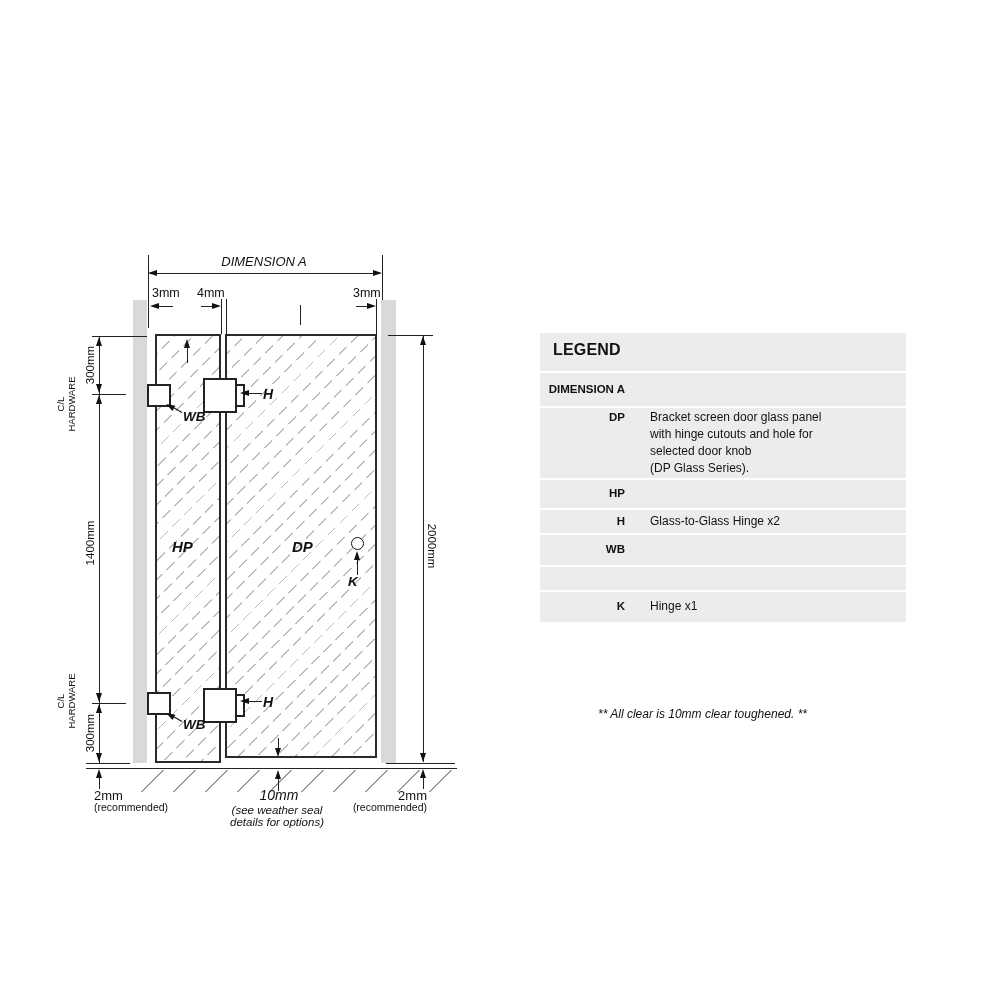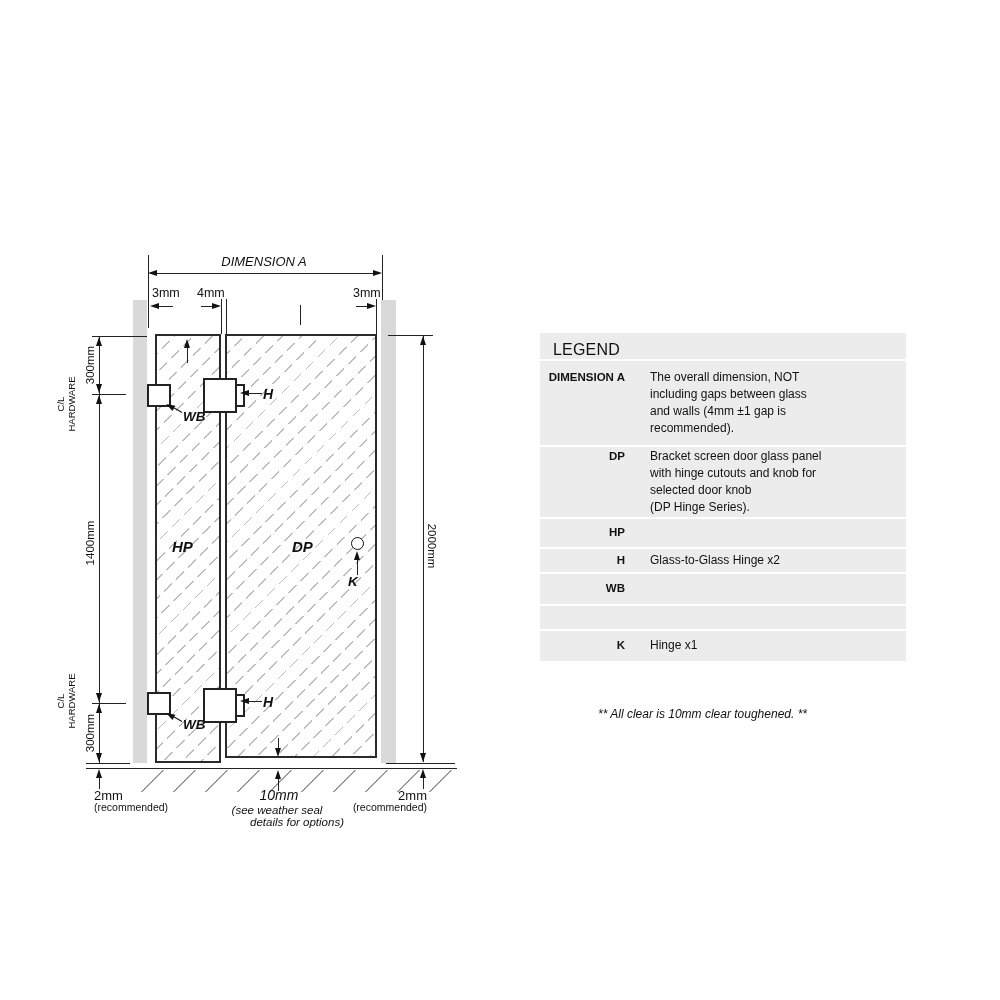--- a/index.html
+++ b/index.html
@@ -31,21 +31,21 @@
       repeating-linear-gradient(135deg, transparent 0 12px, #bcbcbc 12px 13.3px);}
   .hw{position:absolute;background:#fff;border:2px solid #222;}
   .knob{position:absolute;width:11px;height:11px;border:1.5px solid #111;border-radius:50%;background:#fff;}
   .floorhatch{position:absolute;
     background-image:repeating-linear-gradient(135deg, transparent 0 21px, #9c9c9c 21px 22.6px);}
   .dshaft{position:absolute;height:0;width:9px;border-top:1.5px solid #111;transform-origin:left center;}
   
   .title{position:absolute;font-size:30px;font-weight:bold;letter-spacing:-.3px;color:#0a0a0a;white-space:nowrap;}
   
   .legend{position:absolute;left:540px;top:333px;width:366px;background:#ececec;font-size:12px;}
-  .lg-head{font-size:16px;font-weight:normal;padding:8px 0 0 13px;letter-spacing:.2px;}
+  .lg-head{font-size:16px;font-weight:bold;padding:8px 0 12px 13px;letter-spacing:.2px;}
   .lg-row{display:flex;border-top:2px solid #fff;}
   .lg-term{flex:0 0 85px;text-align:right;font-weight:bold;font-size:11.5px;margin-right:25px;line-height:17px;}
   .lg-def{line-height:17px;white-space:nowrap;}
   .footnote{position:absolute;font-style:italic;font-size:12px;white-space:nowrap;}
 </style>
 </head>
 <body>
 
 <div class="stage">
 
@@ -146,53 +146,47 @@
 
     <div class="hl" style="left:86px;top:768px;width:371px;"></div>
     <div class="floorhatch" style="left:133px;top:770px;width:322px;height:22px;"></div>
 
     <div class="vl" style="left:278px;top:738px;height:11px;"></div>
     <div class="t d" style="left:274.5px;top:748px;"></div>
     <div class="t u" style="left:274.5px;top:770px;"></div>
     <div class="vl" style="left:278px;top:778px;height:13px;"></div>
     <div class="lbl it ctr" style="left:279px;top:788px;font-size:14px;">10mm</div>
     <div class="lbl it ctr" style="left:277px;top:804px;font-size:11.5px;">(see weather seal</div>
-    <div class="lbl it ctr" style="left:277px;top:816px;font-size:11.5px;margin-left:20px;">details for options)</div>
+    <div class="lbl it ctr" style="left:277px;top:816px;font-size:11.5px;">details for options)</div>
 
     <div class="t u" style="left:95.5px;top:769px;"></div>
     <div class="vl" style="left:99px;top:777px;height:12px;"></div>
     <div class="lbl" style="left:94px;top:789px;font-size:13px;">2mm</div>
     <div class="lbl" style="left:94px;top:802px;font-size:10.5px;">(recommended)</div>
 
     <div class="t u" style="left:419.5px;top:769px;"></div>
     <div class="vl" style="left:423px;top:777px;height:12px;"></div>
     <div class="lbl" style="left:330px;top:789px;width:97px;text-align:right;font-size:13px;">2mm</div>
     <div class="lbl" style="left:330px;top:802px;width:97px;text-align:right;font-size:10.5px;">(recommended)</div>
   </div>
 
   <div class="legend">
     <div class="lg-head">LEGEND</div>
 
     <div class="lg-row" style="padding:8px 0 8px;">
       <div class="lg-term">DIMENSION A</div>
-      <div class="lg-def">
-        <div>The overall dimension, NOT</div>
-        <div>including gaps between glass</div>
-        <div>and walls (4mm ±1 gap is</div>
-        <div>recommended).</div>
-      </div>
     </div>
 
     <div class="lg-row" style="padding:1px 0 1px;">
       <div class="lg-term">DP</div>
       <div class="lg-def">
         <div>Bracket screen door glass panel</div>
-        <div>with hinge cutouts and knob for</div>
+        <div>with hinge cutouts and hole for</div>
         <div>selected door knob</div>
-        <div>(DP Hinge Series).</div>
+        <div>(DP Glass Series).</div>
       </div>
     </div>
 
     <div class="lg-row" style="padding:5px 0 6px;">
       <div class="lg-term">HP</div>
     </div>
 
     <div class="lg-row" style="padding:3px 0 3px;">
       <div class="lg-term">H</div>
       <div class="lg-def">

